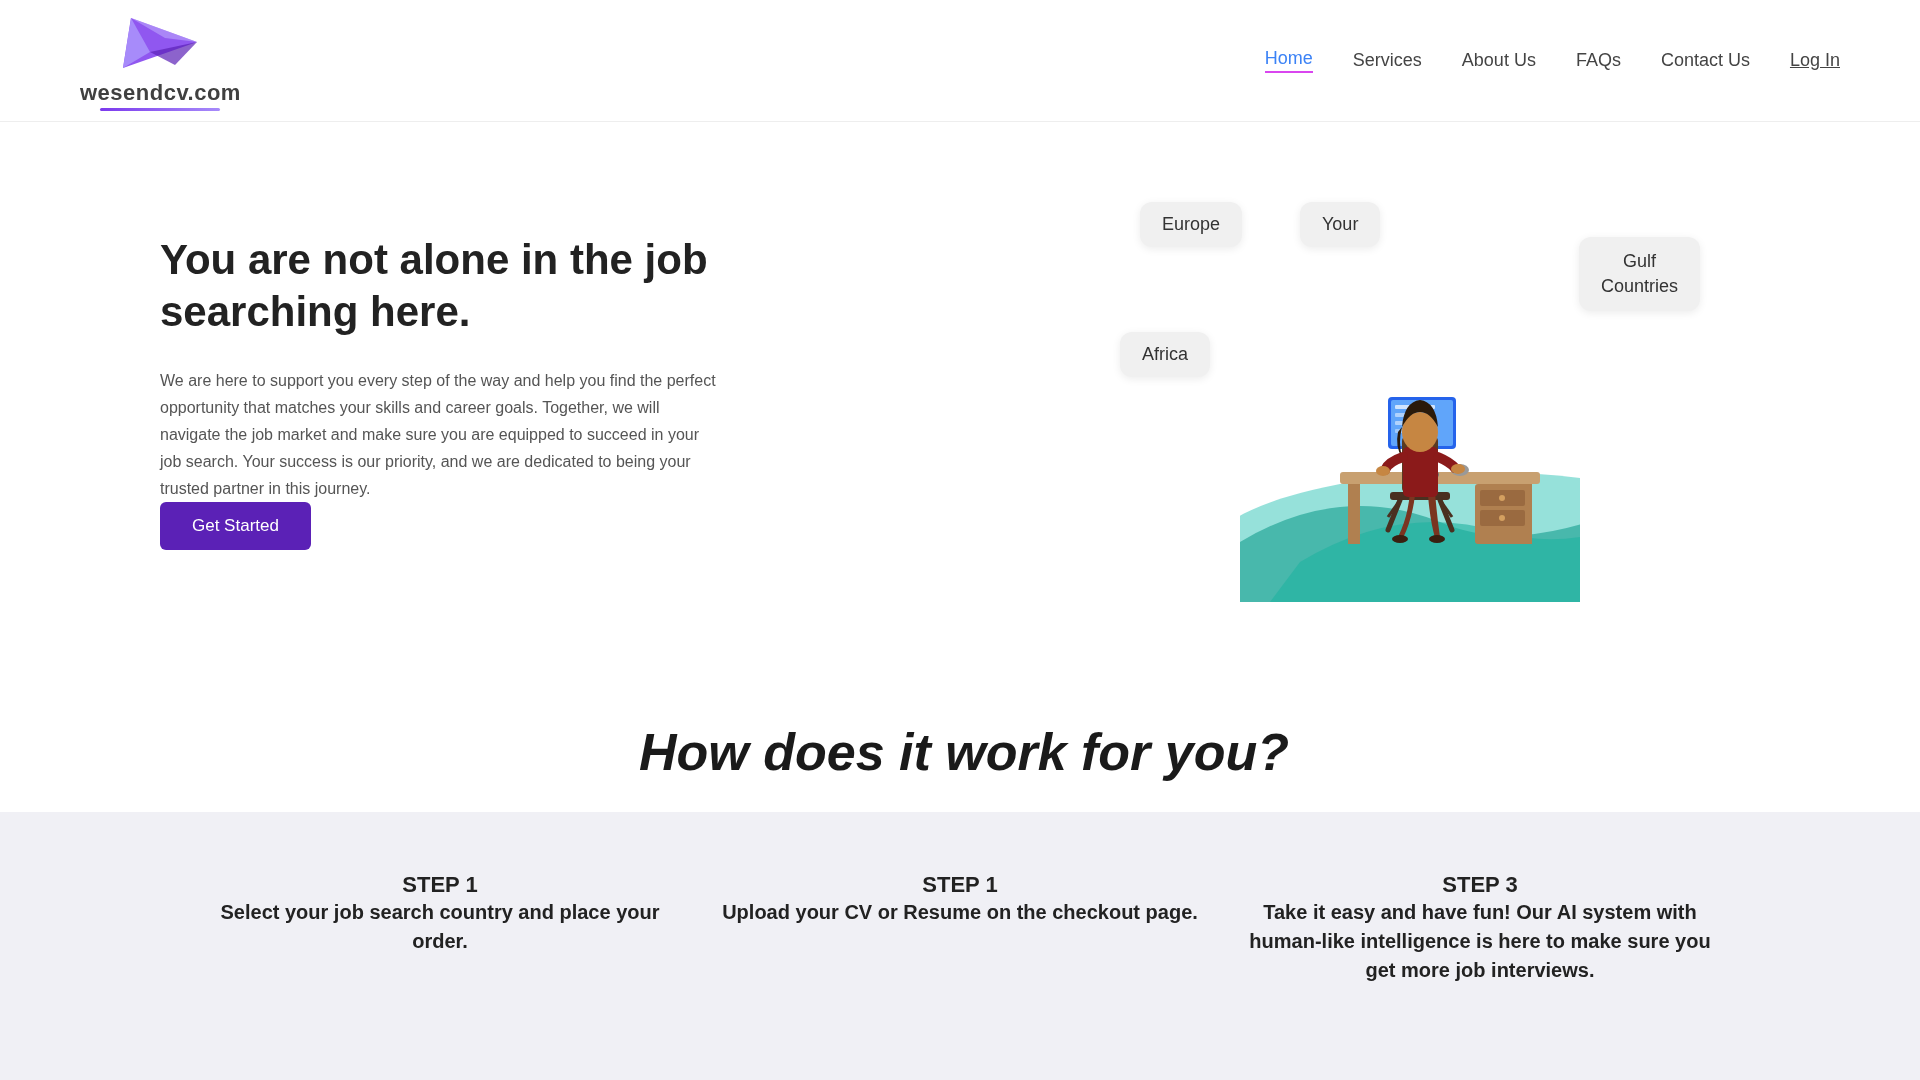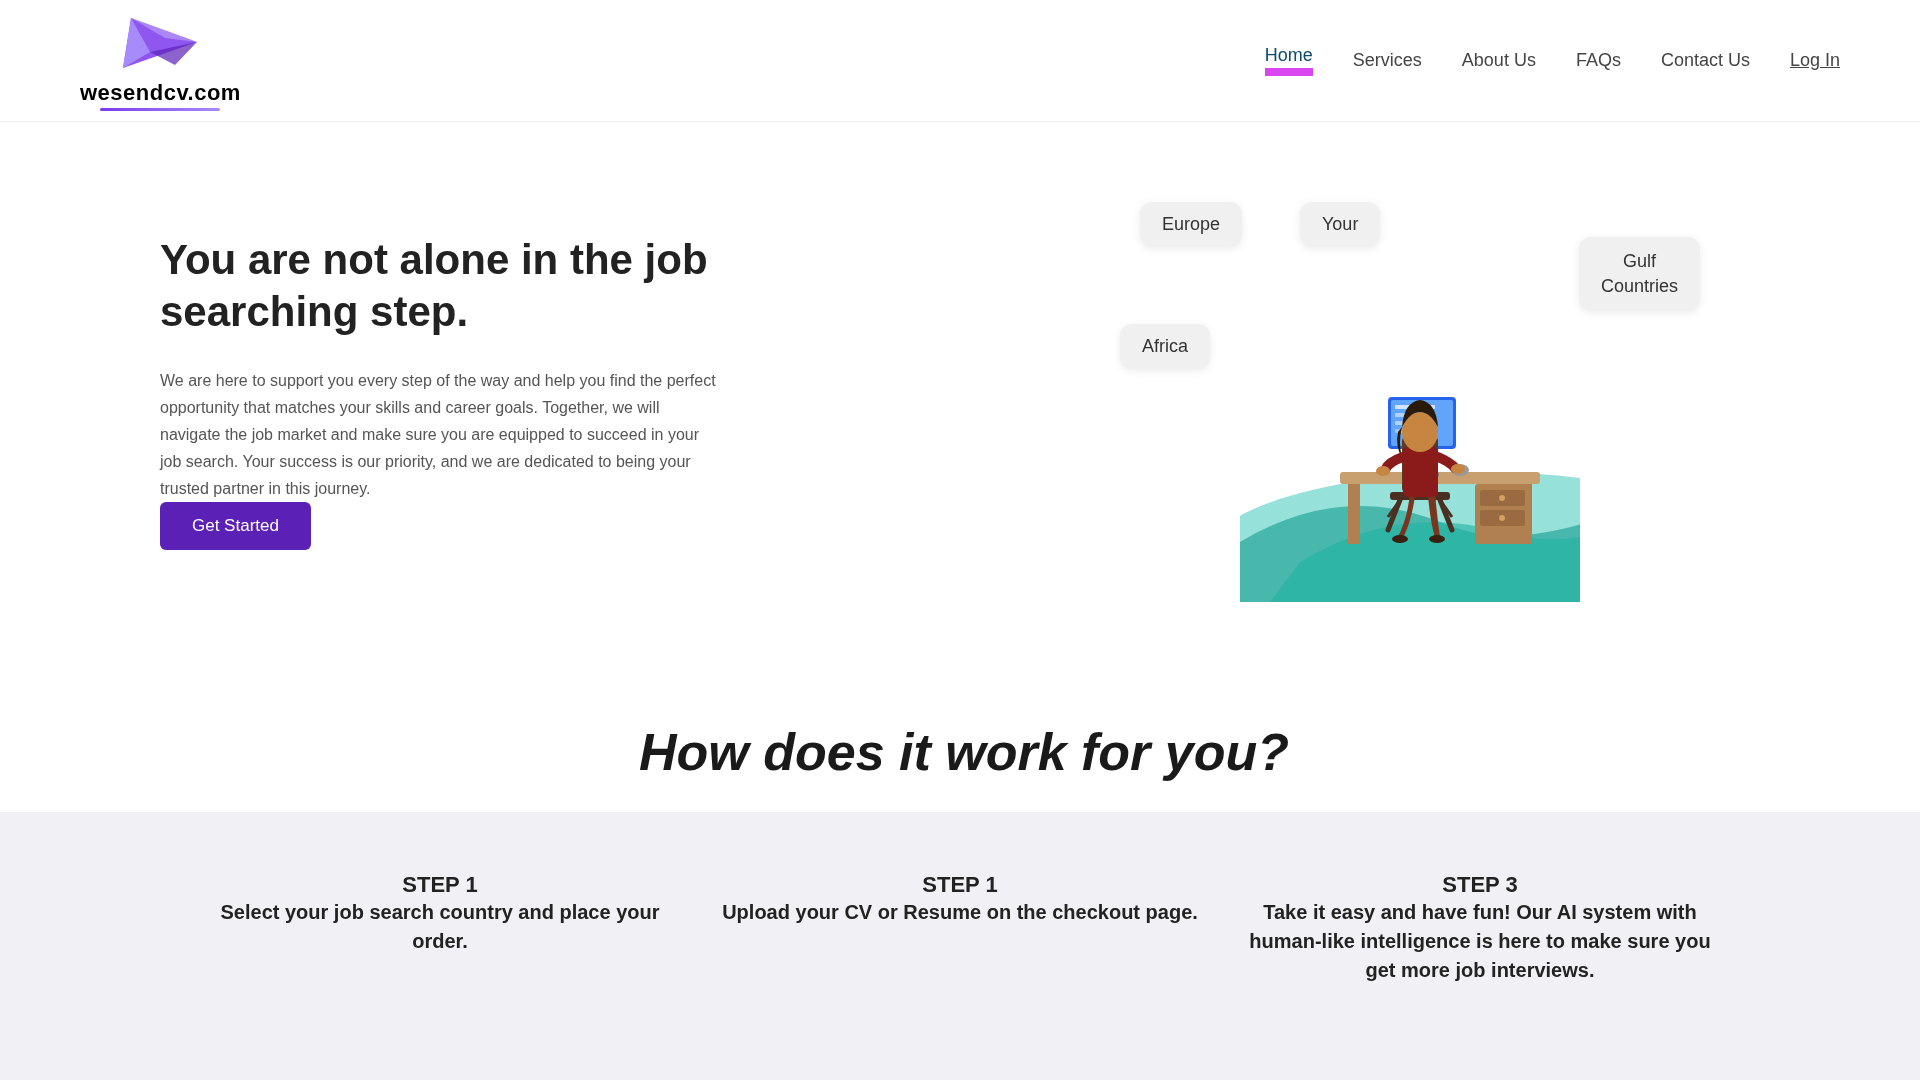--- a/index.html
+++ b/index.html
@@ -20,21 +20,21 @@
       flex-direction: column;
       align-items: center;
     }
     .logo-icon {
       width: 90px;
       height: 70px;
     }
     .logo-text {
       font-size: 22px;
       font-weight: bold;
-      color: #000000;
+      color: #404040;
       letter-spacing: 0.5px;
     }
     .logo-underline {
       width: 120px;
       height: 3px;
       background: linear-gradient(to right, #7c3aed, #a78bfa);
       margin-top: 2px;
       border-radius: 2px;
     }
     .nav {
@@ -42,22 +42,22 @@
       align-items: center;
       gap: 40px;
     }
     .nav-item {
       font-size: 18px;
       color: #444;
       cursor: pointer;
       text-decoration: none;
     }
     .nav-item.active {
-      color: #0c4a6e;
-      border-bottom: 8px solid #d946ef;
+      color: #3b82f6;
+      border-bottom: 2px solid #d946ef;
       padding-bottom: 2px;
     }
     .nav-login {
       font-size: 18px;
       color: #444;
       cursor: pointer;
       text-decoration: underline;
     }
 
     
@@ -109,21 +109,21 @@
       border-radius: 12px;
       padding: 12px 22px;
       font-size: 18px;
       font-weight: 500;
       color: #333;
       box-shadow: 0 2px 8px rgba(0,0,0,0.08);
     }
     .bubble-europe { top: 20px; left: 80px; }
     .bubble-asia { top: 20px; left: 240px; }
     .bubble-gulf { top: 60px; right: 80px; text-align: center; }
-    .bubble-africa { top: 142px; left: 60px; }
+    .bubble-africa { top: 150px; left: 60px; }
 
     
     .how-section {
       background: #fff;
       text-align: center;
       padding: 60px 20px 30px 20px;
       margin-left: 8px;
     }
     .how-title {
       font-size: 52px;
@@ -191,21 +191,21 @@
     <a class="nav-item">Services</a>
     <a class="nav-item">About Us</a>
     <a class="nav-item">FAQs</a>
     <a class="nav-item">Contact Us</a>
     <a class="nav-login">Log In</a>
   </nav>
 </header>
 
 <section class="hero">
   <div class="hero-left">
-    <h1 class="hero-heading">You are not alone in the job searching step.</h1>
+    <h1 class="hero-heading">You are not alone in the job searching here.</h1>
     <p class="hero-description">We are here to support you every step of the way and help you find the perfect opportunity that matches your skills and career goals. Together, we will navigate the job market and make sure you are equipped to succeed in your job search. Your success is our priority, and we are dedicated to being your trusted partner in this journey.</p>
     <button class="hero-btn">Get Started</button>
   </div>
 
   <div class="hero-right">
 
     <div class="bubble bubble-europe">Europe</div>
     <div class="bubble bubble-asia">Your</div>
     <div class="bubble bubble-gulf" style="top:55px; right:60px; line-height:1.4;">Gulf<br>Countries</div>
     <div class="bubble bubble-africa">Africa</div>

